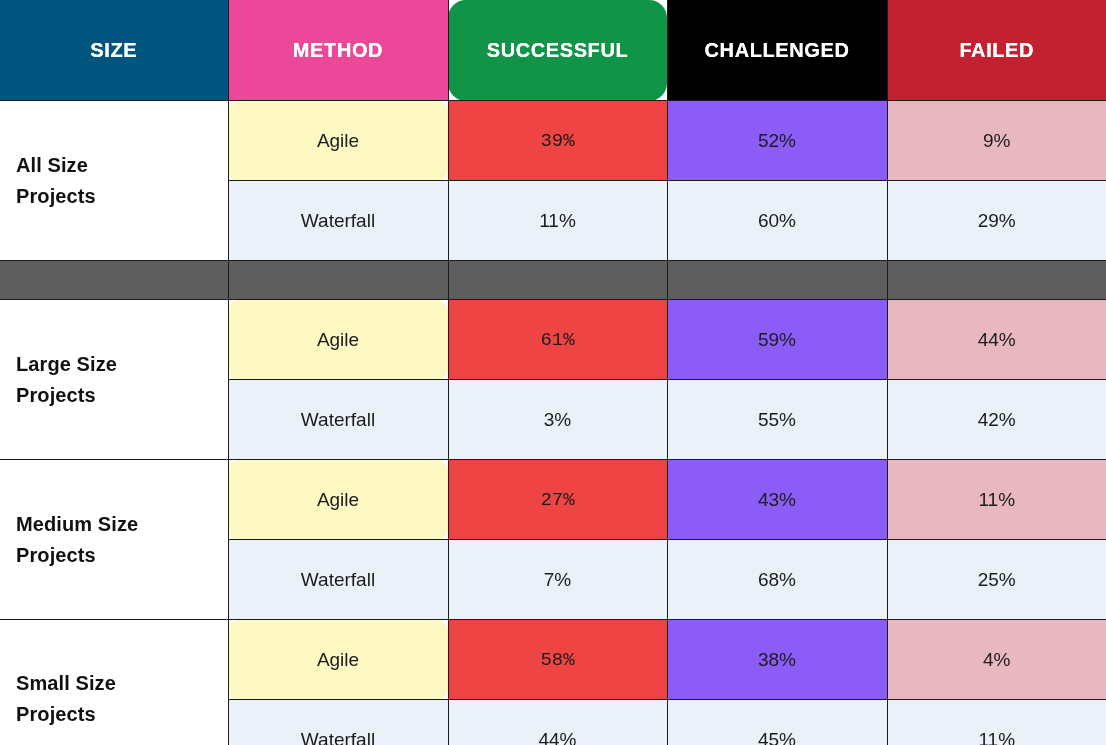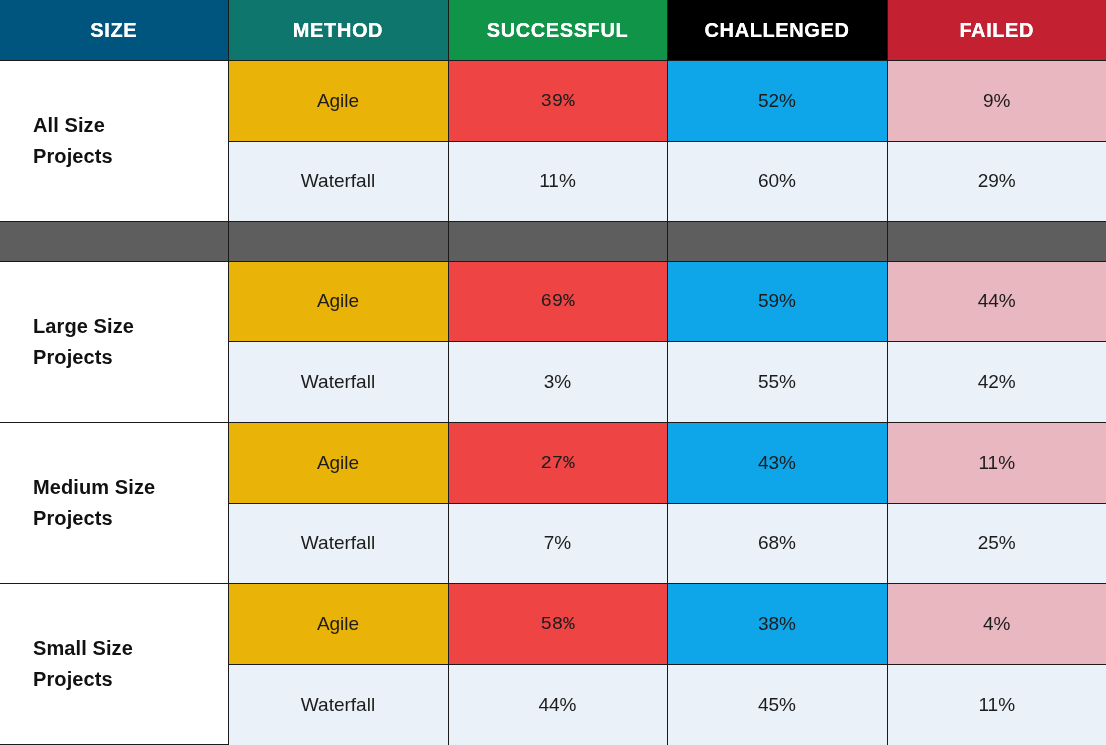--- a/index.html
+++ b/index.html
@@ -31,72 +31,72 @@
   }
 
   table.matrix col.c-size   { width: 228px; }
   table.matrix col.c-method { width: 220px; }
   table.matrix col.c-succ   { width: 219px; }
   table.matrix col.c-chal   { width: 220px; }
   table.matrix col.c-fail   { width: 219px; }
 
   
   thead th {
-    height: 60px;
-    padding: 0;
+    height: 84px;
+    padding: 8px;
     margin: 0;
     color: #ffffff;
     font-size: 20px;
     font-weight: bold;
     letter-spacing: 0.6px;
     text-align: center;
     vertical-align: middle;
     border: 1px solid #1b1b1b;
     font-stretch: condensed;
     text-shadow: 0 0 0 #ffffff;
   }
   th.h-size   { background: #00557f; }
-  th.h-method { background: #0f766e; }
-  th.h-succ   { background: #0f9448; }
+  th.h-method { background: #ec4899; }
+  th.h-succ   { background: #0f9448; border-radius: 18px; }
   th.h-chal   { background: #000000; }
   th.h-fail   { background: #c32032; text-align: center; }
 
   
   tbody td {
     padding: 0;
     margin: 0;
     border: 1px solid #1b1b1b;
     text-align: center;
     vertical-align: middle;
     font-size: 19px;
     color: #1c1c1c;
     font-weight: normal;
     background: #ffffff;
     height: 79px;
   }
 
   td.size-label {
     text-align: left;
-    padding-left: 33px;
+    padding-left: 16px;
     font-size: 20px;
     font-weight: bold;
     line-height: 1.55;
     color: #111111;
     background: #ffffff;
     letter-spacing: 0.1px;
   }
   td.size-label .label-text {
     display: block;
     max-width: 165px;
   }
 
   
-  tr.row-agile td.cell-method { background: #eab308; }
+  tr.row-agile td.cell-method { background: #fef9c3; border-radius: 11px; }
   tr.row-agile td.cell-succ   { background: #ef4444; font-family: Liberation Mono, monospace; }
-  tr.row-agile td.cell-chal   { background: #0ea5e9; }
+  tr.row-agile td.cell-chal   { background: #8b5cf6; }
   tr.row-agile td.cell-fail   { background: #e9b7bf; }
 
   
   tr.row-waterfall td.cell-method,
   tr.row-waterfall td.cell-succ,
   tr.row-waterfall td.cell-chal,
   tr.row-waterfall td.cell-fail { background: #eaf1f9; }
 
   
   tr.separator td {
@@ -162,21 +162,21 @@
         <td></td>
         <td></td>
       </tr>
 
       <tr class="row-agile">
         <td class="size-label" rowspan="2">
           <span class="label-text">Large Size</span>
           <span class="label-text">Projects</span>
         </td>
         <td class="cell-method">Agile</td>
-        <td class="cell-succ">69%</td>
+        <td class="cell-succ">61%</td>
         <td class="cell-chal">59%</td>
         <td class="cell-fail">44%</td>
       </tr>
       <tr class="row-waterfall">
         <td class="cell-method">Waterfall</td>
         <td class="cell-succ">3%</td>
         <td class="cell-chal">55%</td>
         <td class="cell-fail">42%</td>
       </tr>
 

